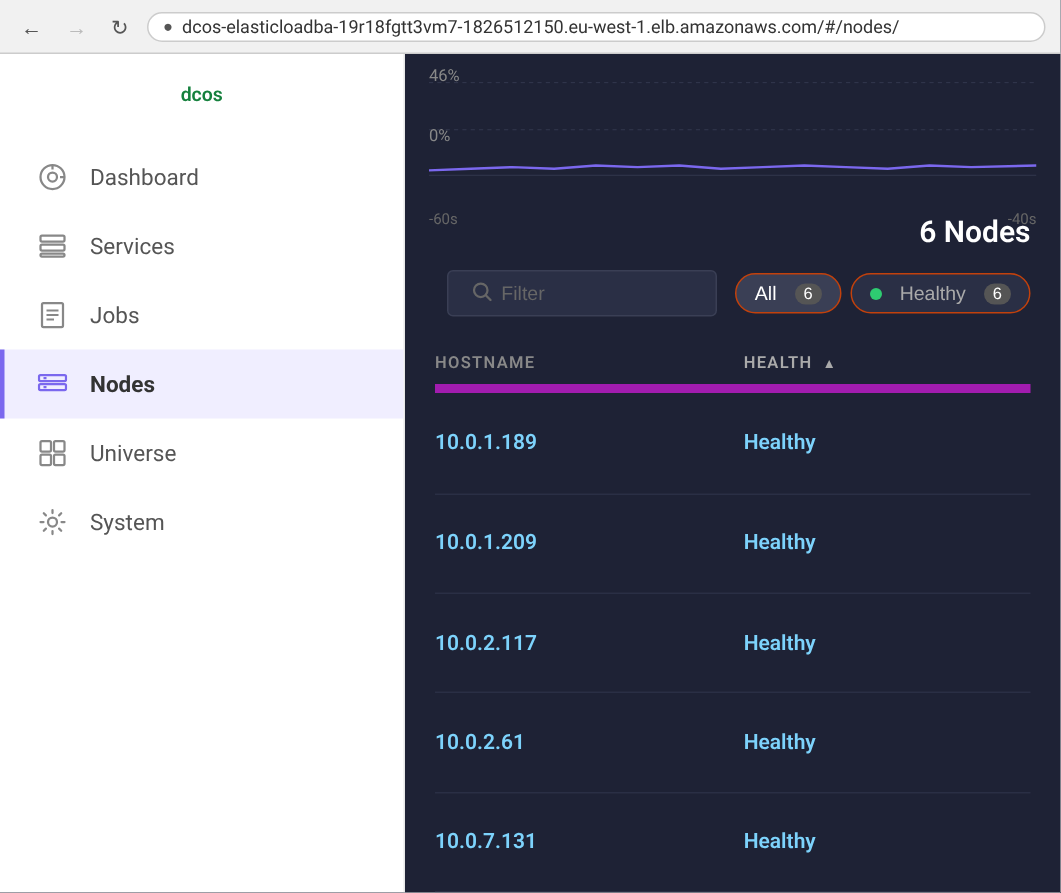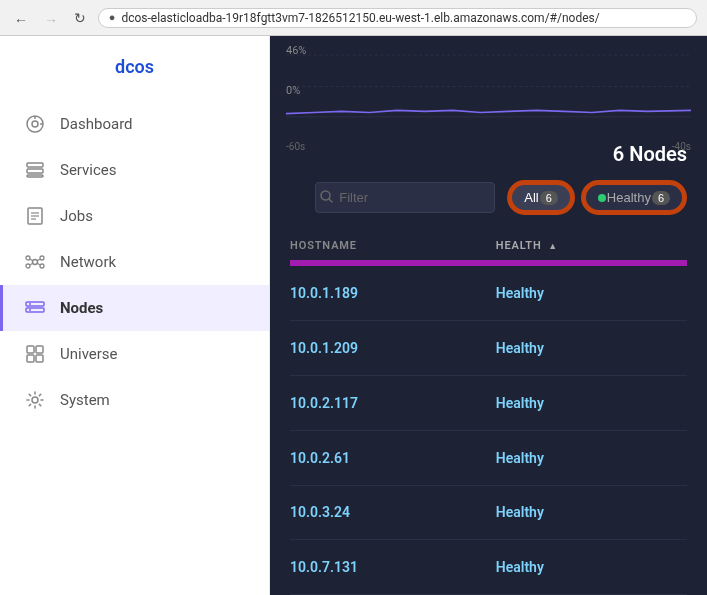--- a/index.html
+++ b/index.html
@@ -62,23 +62,23 @@
       border-right: 1px solid #e8e8e8;
       display: flex;
       flex-direction: column;
       padding-top: 20px;
     }
     .sidebar-header {
       text-align: center;
       padding: 0 20px 24px;
     }
     .sidebar-title {
-      font-size: 18px;
+      font-size: 13px;
       font-weight: 600;
-      color: #1d4ed8;
+      color: #15803d;
     }
     .sidebar-subtitle {
       font-size: 13px;
       color: #7b68ee;
       margin-top: 2px;
     }
     .sidebar-nav {
       display: flex;
       flex-direction: column;
     }
@@ -189,21 +189,21 @@
       align-items: center;
       gap: 12px;
       margin-bottom: 16px;
     }
     .filter-input-wrap {
       display: flex;
       align-items: center;
       background: #2a2f45;
       border: 1px solid #3a3f55;
       border-radius: 4px;
-      padding: 5px 4px;
+      padding: 5px 16px;
       gap: 6px;
       flex: 0 0 180px;
     }
     .filter-input-wrap input {
       background: none;
       border: none;
       outline: none;
       color: #aaa;
       font-size: 13px;
       width: 100%;
@@ -212,24 +212,24 @@
     .search-icon-svg { color: #666; flex-shrink: 0; }
 
     .tab-group {
       display: flex;
       align-items: center;
       gap: 6px;
     }
     .tab-btn {
       display: flex;
       align-items: center;
-      gap: 1px;
+      gap: 12px;
       padding: 5px 12px;
       border-radius: 20px;
-      border: 5px solid #c2410c;
+      border: 1px solid #c2410c;
       background: #2a2f45;
       color: #aaa;
       font-size: 13px;
       cursor: pointer;
     }
     .tab-btn.active {
       background: #3a3f55;
       color: #fff;
     }
     .tab-badge {
@@ -335,36 +335,20 @@
           <svg width="20" height="20" viewBox="0 0 20 20" fill="none">
             <rect x="3" y="2" width="14" height="16" rx="1" stroke="#888" stroke-width="1.5" fill="none"></rect>
             <line x1="6" y1="7" x2="14" y2="7" stroke="#888" stroke-width="1.2"></line>
             <line x1="6" y1="10" x2="14" y2="10" stroke="#888" stroke-width="1.2"></line>
             <line x1="6" y1="13" x2="11" y2="13" stroke="#888" stroke-width="1.2"></line>
           </svg>
         </span>
         <span class="nav-label">Jobs</span>
       </div>
 
-      <div class="nav-item">
-        <span class="nav-icon">
-          <svg width="20" height="20" viewBox="0 0 20 20" fill="none">
-            <circle cx="10" cy="10" r="2.5" stroke="#888" stroke-width="1.5" fill="none"></circle>
-            <circle cx="3" cy="6" r="2" stroke="#888" stroke-width="1.3" fill="none"></circle>
-            <circle cx="17" cy="6" r="2" stroke="#888" stroke-width="1.3" fill="none"></circle>
-            <circle cx="3" cy="14" r="2" stroke="#888" stroke-width="1.3" fill="none"></circle>
-            <circle cx="17" cy="14" r="2" stroke="#888" stroke-width="1.3" fill="none"></circle>
-            <line x1="5" y1="7" x2="8" y2="9" stroke="#888" stroke-width="1.2"></line>
-            <line x1="15" y1="7" x2="12" y2="9" stroke="#888" stroke-width="1.2"></line>
-            <line x1="5" y1="13" x2="8" y2="11" stroke="#888" stroke-width="1.2"></line>
-            <line x1="15" y1="13" x2="12" y2="11" stroke="#888" stroke-width="1.2"></line>
-          </svg>
-        </span>
-        <span class="nav-label">Network</span>
-      </div>
 
       <div class="nav-item active">
         <span class="nav-icon">
           <svg width="20" height="20" viewBox="0 0 20 20" fill="none">
             <rect x="1" y="4" width="18" height="4" rx="1" stroke="#7b68ee" stroke-width="1.5" fill="none"></rect>
             <rect x="1" y="10" width="18" height="4" rx="1" stroke="#7b68ee" stroke-width="1.5" fill="none"></rect>
             <line x1="4" y1="6" x2="6" y2="6" stroke="#7b68ee" stroke-width="1.5"></line>
             <line x1="4" y1="12" x2="6" y2="12" stroke="#7b68ee" stroke-width="1.5"></line>
           </svg>
         </span>
@@ -463,24 +447,20 @@
           </tr>
           <tr class="table-row">
             <td>10.0.2.117</td>
             <td class="health-healthy">Healthy</td>
           </tr>
           <tr class="table-row">
             <td>10.0.2.61</td>
             <td class="health-healthy">Healthy</td>
           </tr>
           <tr class="table-row">
-            <td>10.0.3.24</td>
-            <td class="health-healthy">Healthy</td>
-          </tr>
-          <tr class="table-row">
             <td>10.0.7.131</td>
             <td class="health-healthy">Healthy</td>
           </tr>
         </tbody>
       </table>
 
     </div>
   </div>
 </div>
 

